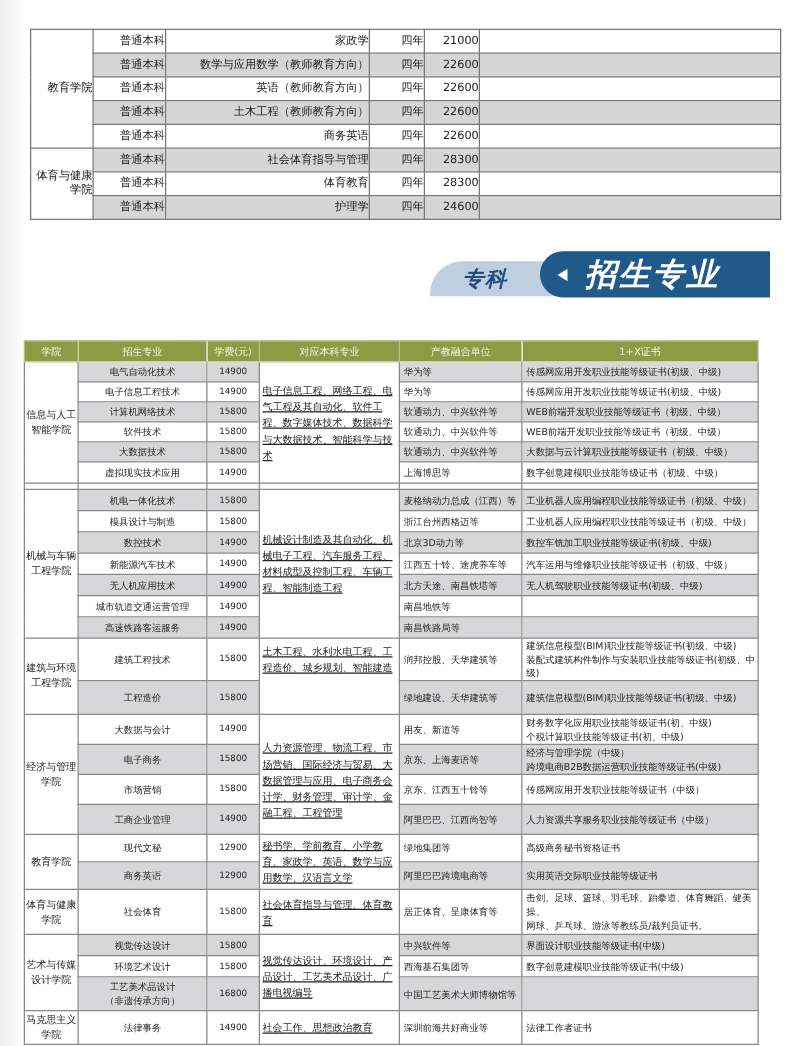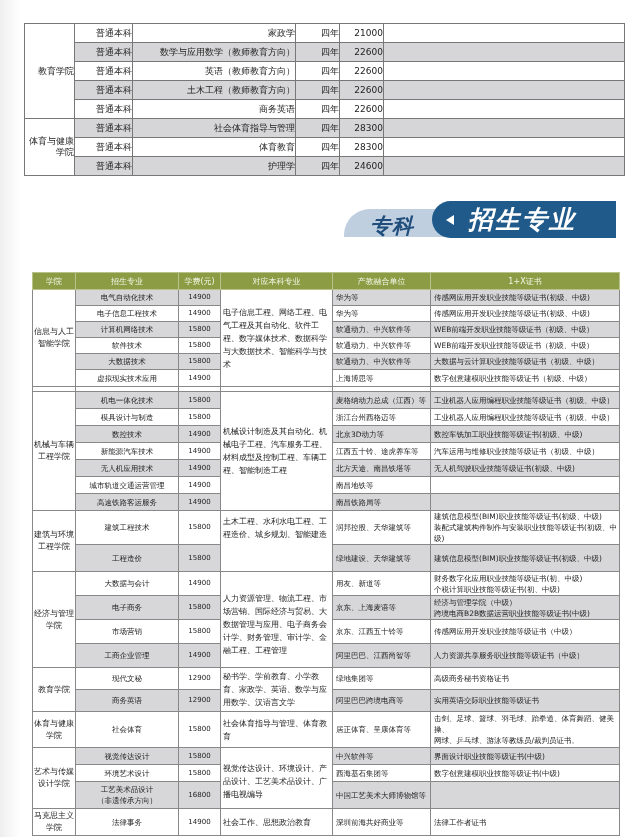--- a/index.html
+++ b/index.html
@@ -18,47 +18,47 @@
   #top-table tr.shade td.s { background:#d6d6d8; }
   #top-table td.college { background:#fff; font-size:9px; }
 
   
   #banner { position:absolute; left:344px; top:201px; width:272px; height:38px; }
   #banner .left-tab {
     position:absolute; left:0; top:8px; width:120px; height:28px;
     background:#bfcfdf; border-radius:26px 0 0 0;
   }
   #banner .left-tab span {
-    position:absolute; left:26px; top:3px; font-size:21px; font-weight:bold; font-style:italic; color:#1f4d7c; letter-spacing:1px;
+    position:absolute; left:26px; top:3px; font-size:17px; font-weight:bold; font-style:italic; color:#1f4d7c; letter-spacing:1px;
   }
   #banner .right-tab {
     position:absolute; left:88px; top:0; width:184px; height:37px;
     background:#1f5a8a; border-radius:22px 0 0 22px;
   }
   #banner .right-tab .tri {
     position:absolute; left:14px; top:14px; width:0; height:0;
     border-top:5px solid transparent; border-bottom:5px solid transparent; border-right:8px solid #fff;
   }
   #banner .right-tab span {
     position:absolute; left:36px; top:2px; font-size:25px; font-weight:bold; font-style:italic; color:#fff; letter-spacing:2px;
   }
 
   
-  #main-table { left:32px; top:272px; width:587px; }
+  #main-table { left:19px; top:272px; width:587px; }
   #main-table th {
     background:#8c9c45; color:#f4f6e6; font-weight:normal; font-size:8px; height:16px;
     border:1px solid #b9c28a; text-align:center;
   }
   #main-table td { border:1px solid #888; font-size:7.5px; line-height:11px; }
   #main-table td.c { text-align:center; }
   #main-table td.l { text-align:left; padding-left:3px; }
   #main-table td.fee { text-align:center; font-size:7px; }
   #main-table tr.g td.sh { background:#d7d7d9; }
   #main-table td.college { text-align:center; font-size:8px; background:#fff; line-height:12px; }
-  #main-table td.bach { text-align:left; padding:2px 2px; font-size:8px; line-height:13px; background:#fff; vertical-align:middle; }
+  #main-table td.bach { text-align:left; padding:2px 2px; font-size:8px; line-height:13px; background:#fff; vertical-align:middle;text-decoration:underline; }
   #main-table td.bach.top { vertical-align:top; padding-top:4px; }
 </style>
 </head>
 <body>
 
 <table id="top-table">
   <colgroup>
     <col style="width:50px">
       <col style="width:58px">
       <col style="width:163px">

